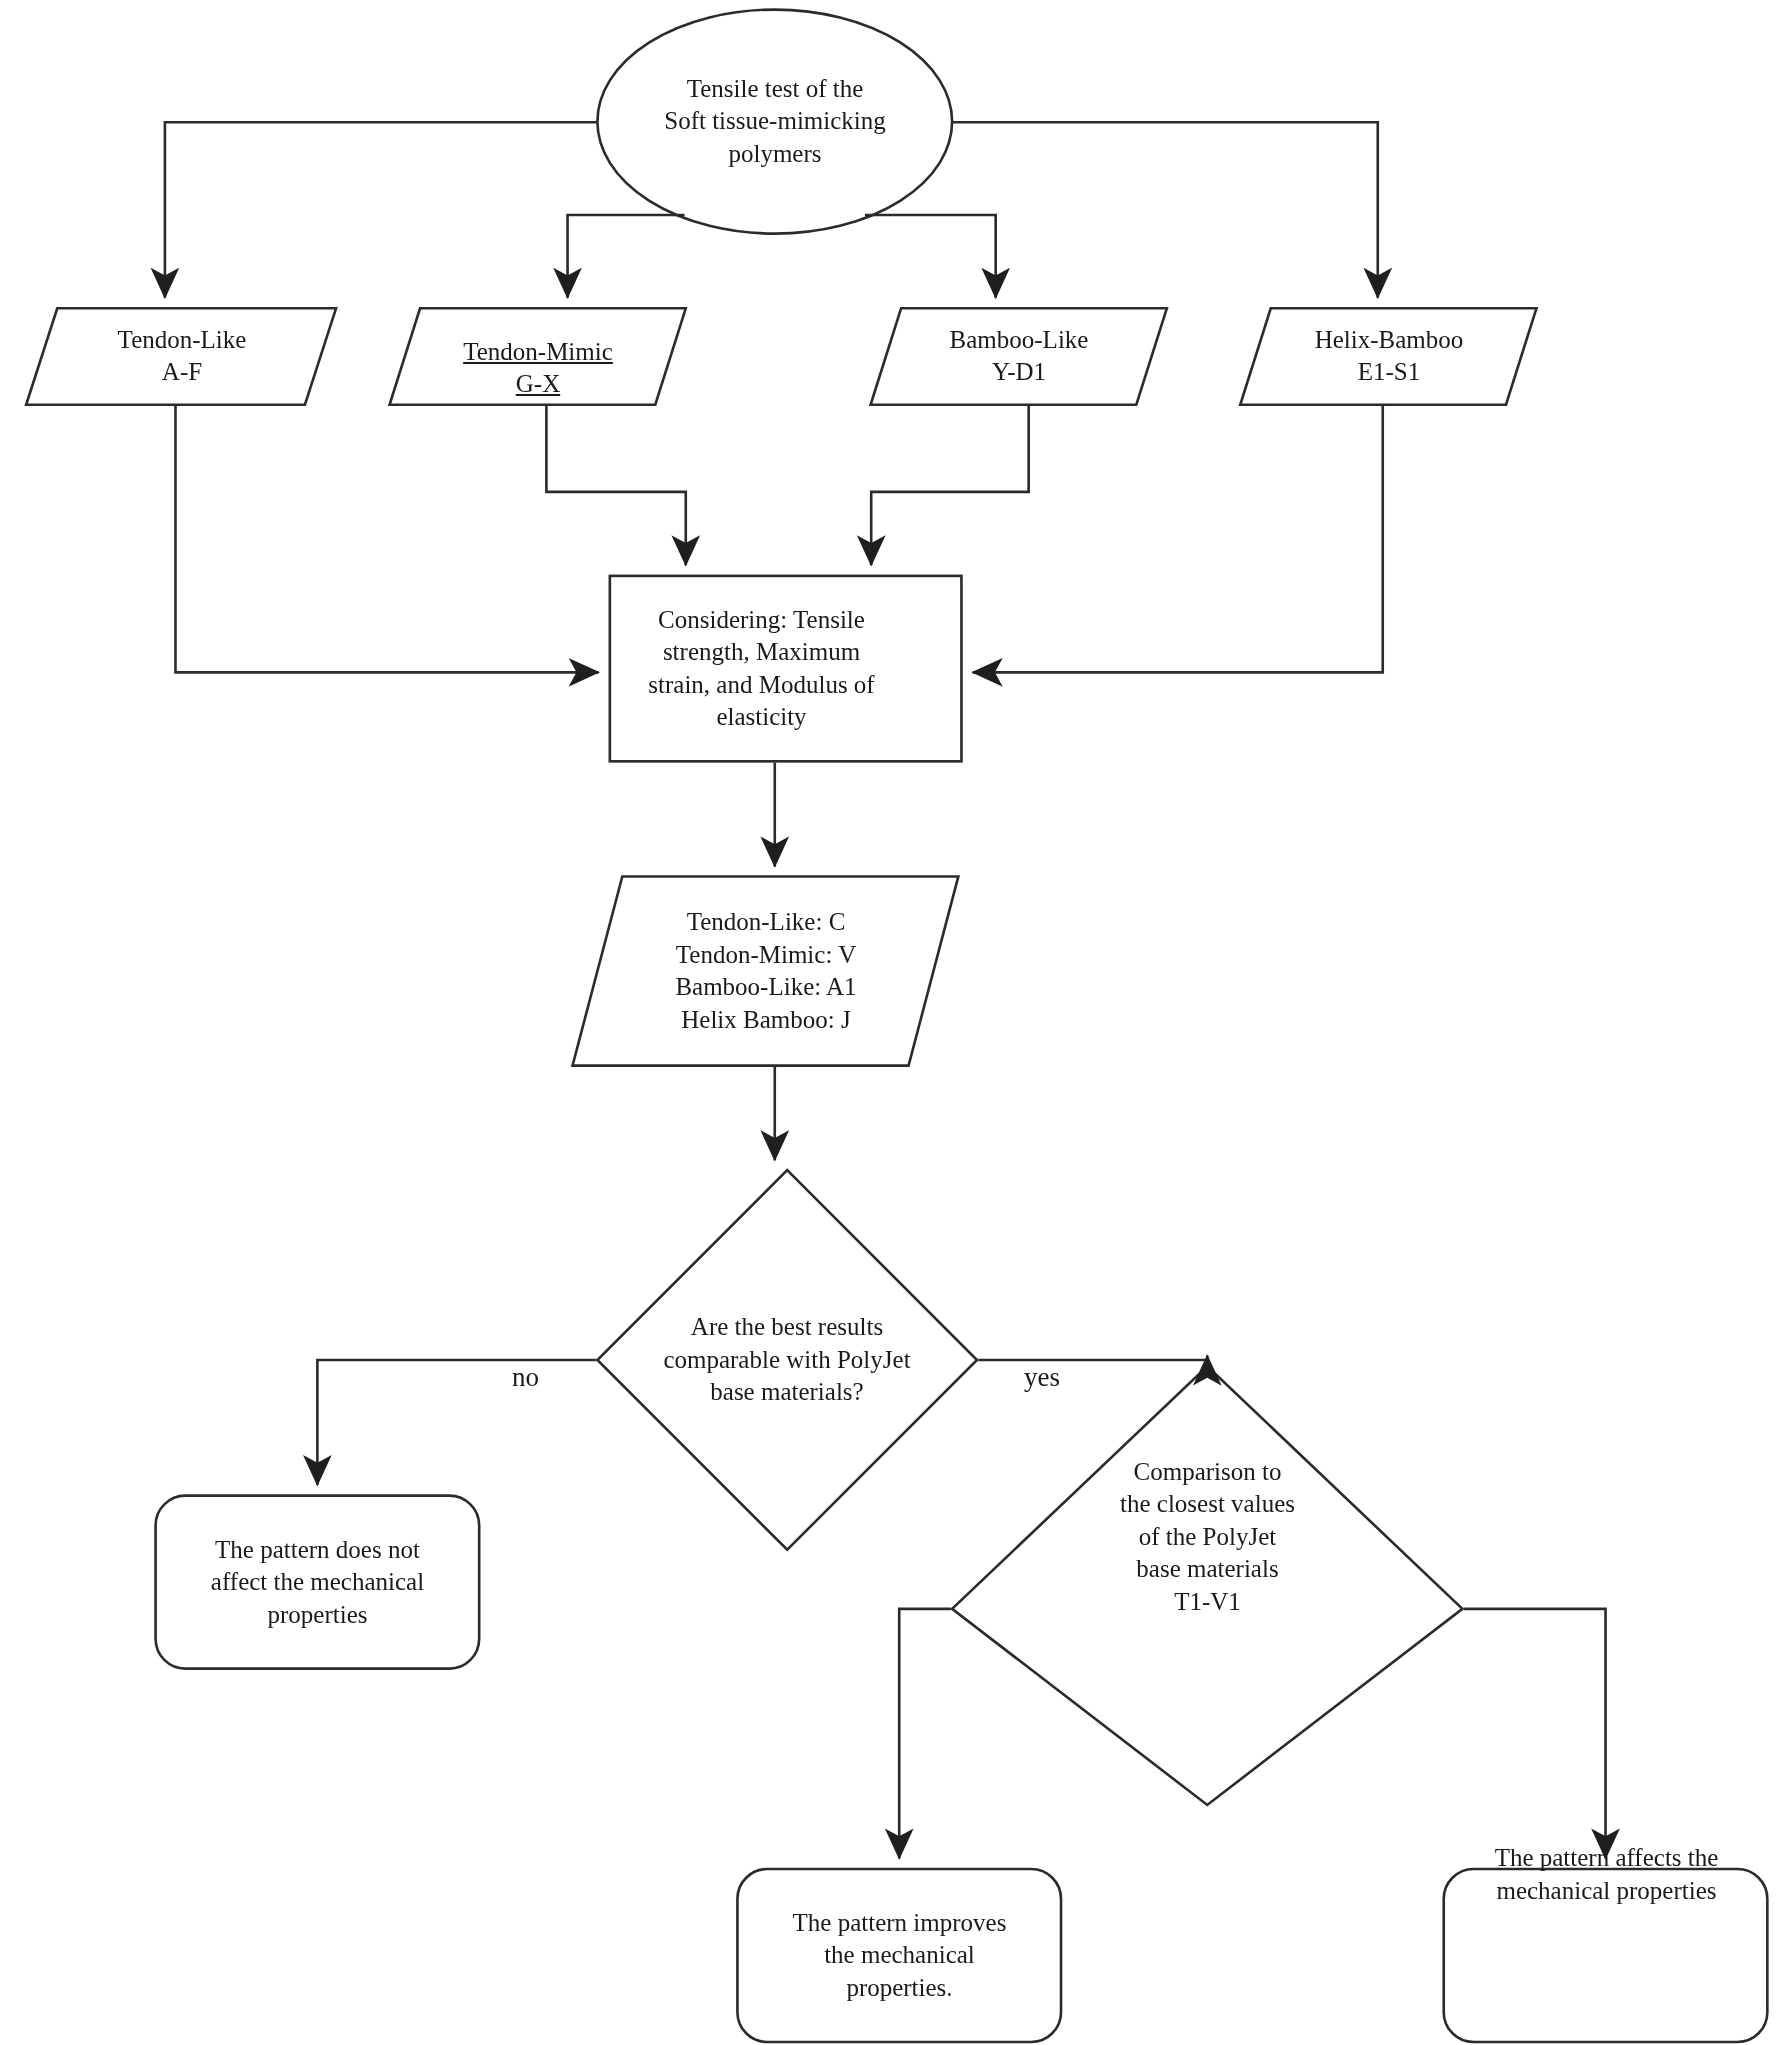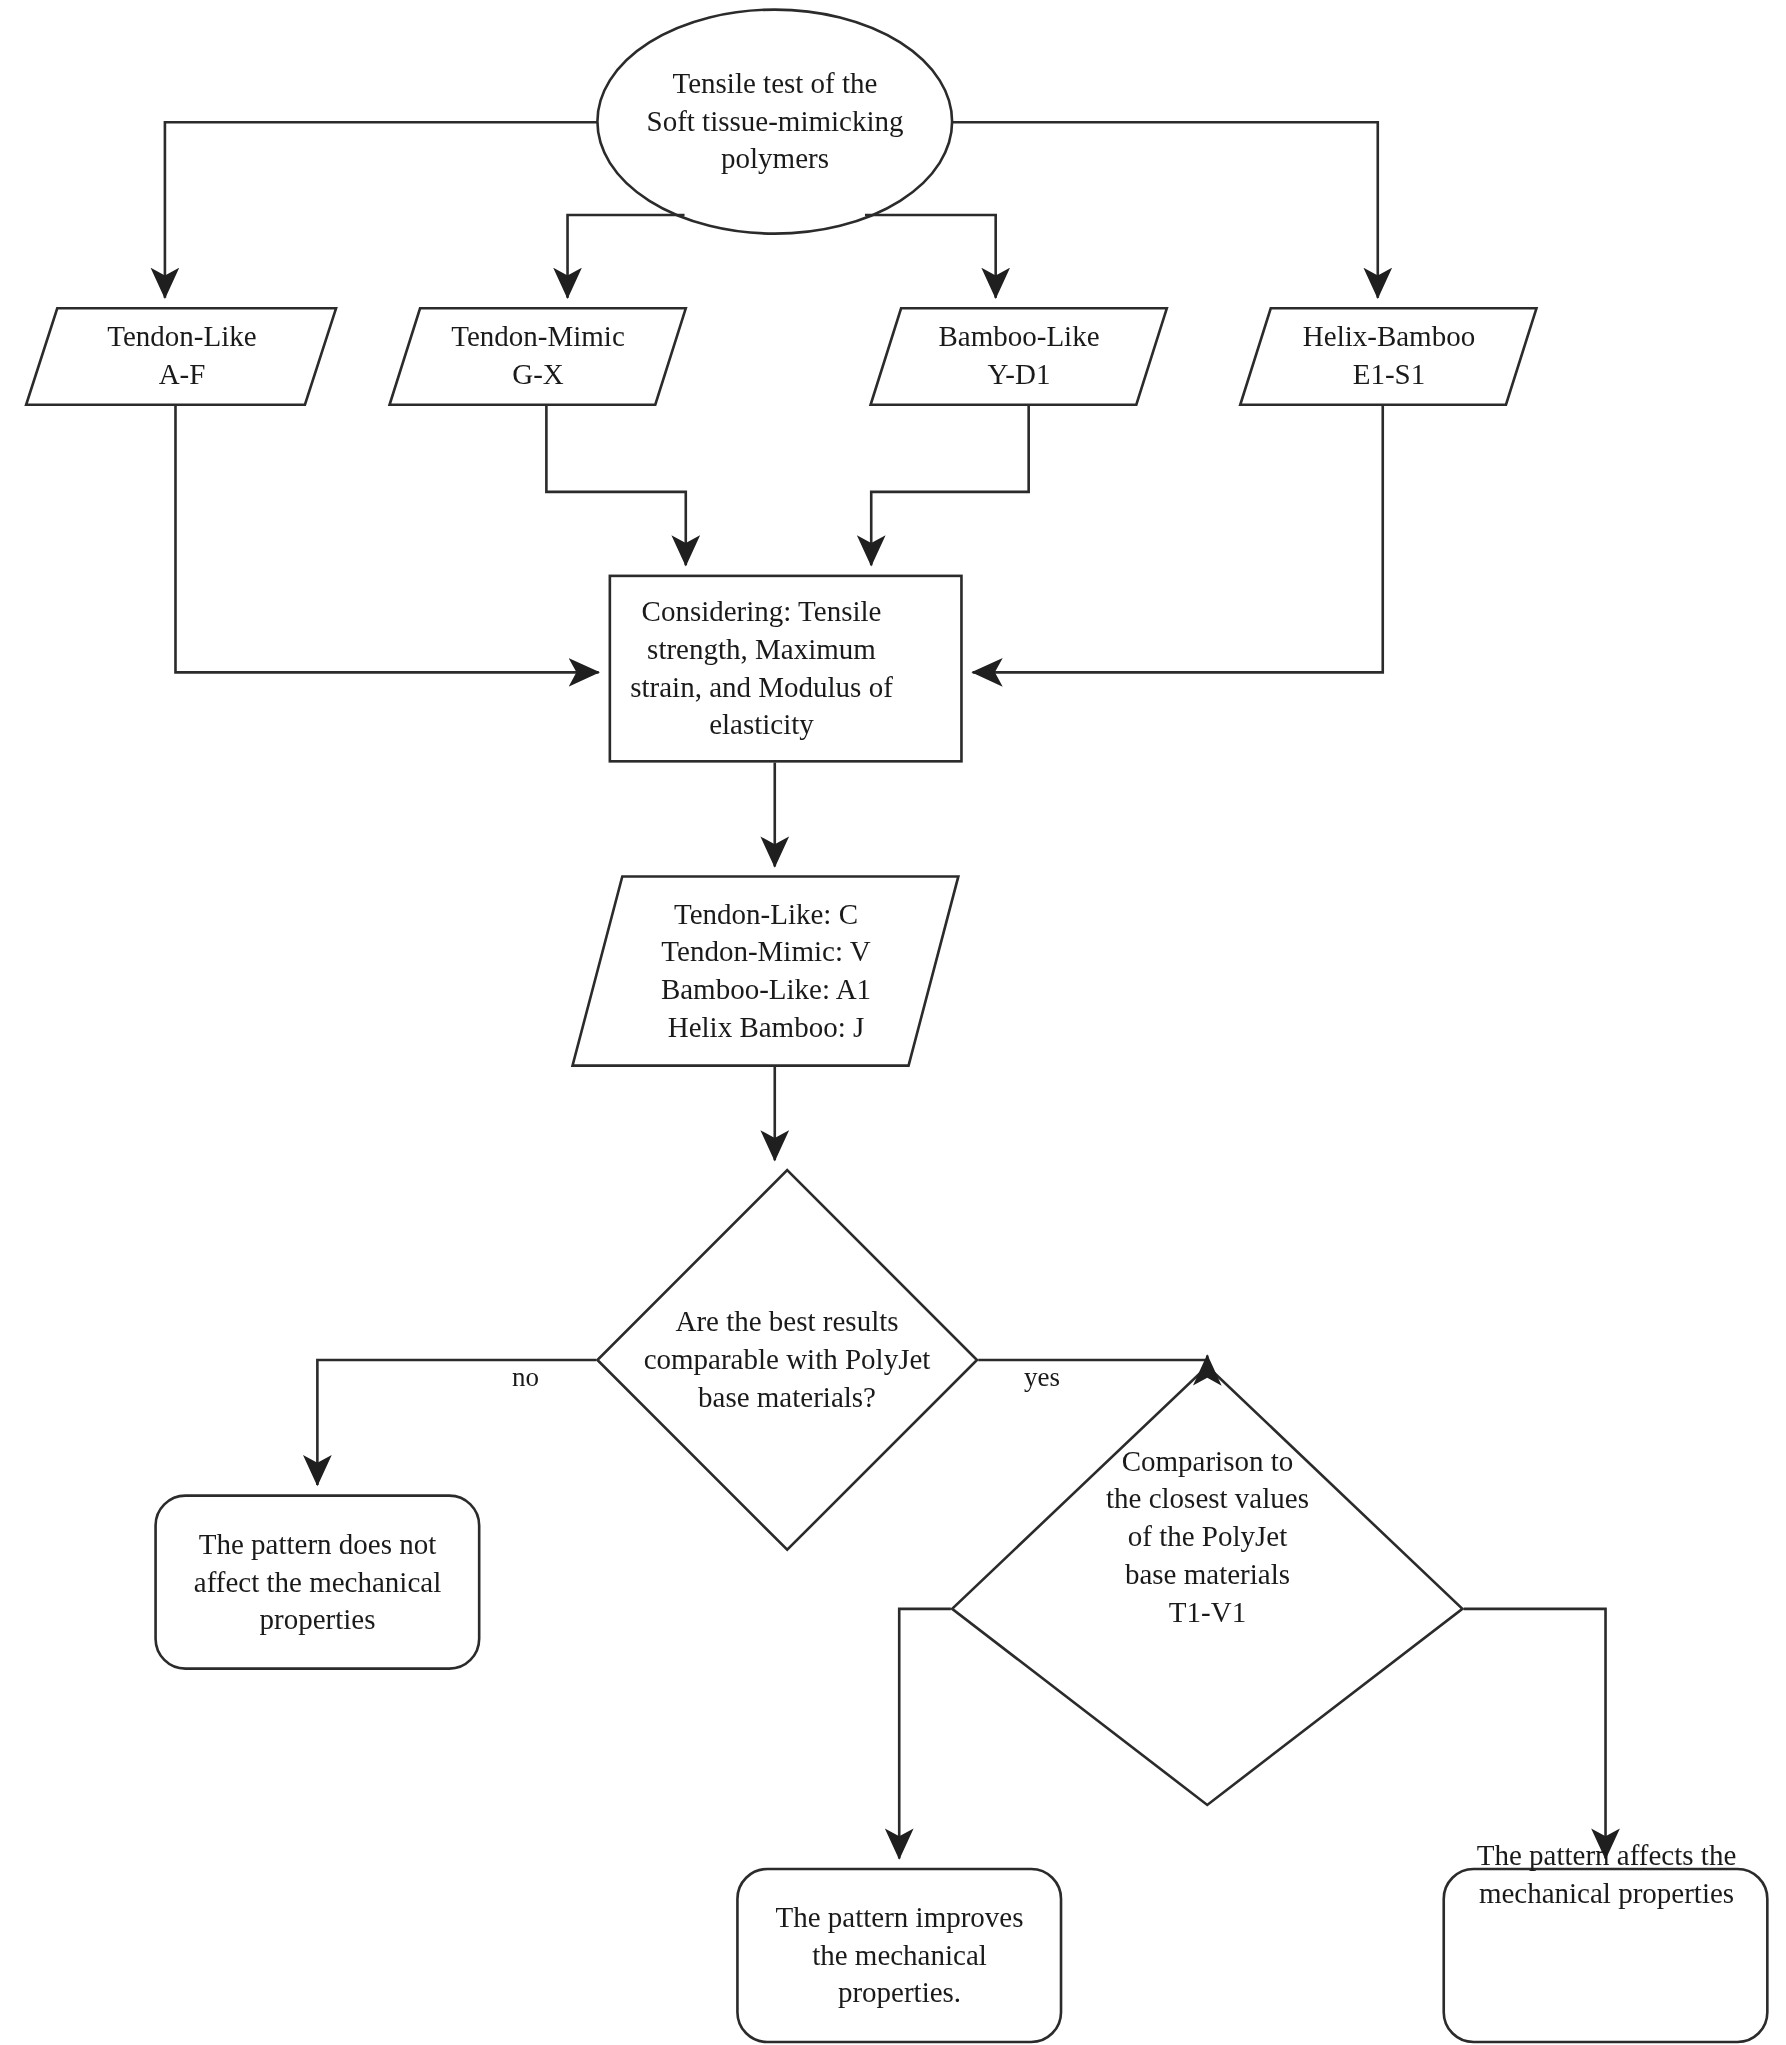--- a/index.html
+++ b/index.html
@@ -20,21 +20,21 @@
     left: 0;
     top: 0;
     width: 1786px;
     height: 2046px;
   }
   .node-text {
     position: absolute;
     text-align: center;
     color: #1a1a1a;
     font-family: "Liberation Serif", "DejaVu Serif", serif;
-    font-size: 29px;
+    font-size: 25px;
     line-height: 1.30;
     white-space: pre-line;
     pointer-events: none;
     display: flex;
     align-items: center;
     justify-content: center;
   }
   .edge-label {
     position: absolute;
     color: #1a1a1a;
@@ -111,21 +111,21 @@
     </g>
   </svg>
 
   <div class="node-text" style="left:607px; top:56px; width:336px; height:131px;">Tensile test of the
 Soft tissue-mimicking
 polymers</div>
 
   <div class="node-text" style="left:45px; top:311px; width:274px; height:90px;">Tendon-Like
 A-F</div>
 
-  <div class="node-text" style="left:401px; top:311px; width:274px; height:90px;">Tendon-Mimic
+  <div class="node-text" style="left:401px; top:323px; width:274px; height:90px;text-decoration:underline;">Tendon-Mimic
 G-X</div>
 
   <div class="node-text" style="left:882px; top:311px; width:274px; height:90px;">Bamboo-Like
 Y-D1</div>
 
   <div class="node-text" style="left:1252px; top:311px; width:274px; height:90px;">Helix-Bamboo
 E1-S1</div>
 
   <div class="node-text" style="left:589px; top:579px; width:345px; height:179px;">Considering: Tensile
 strength, Maximum

